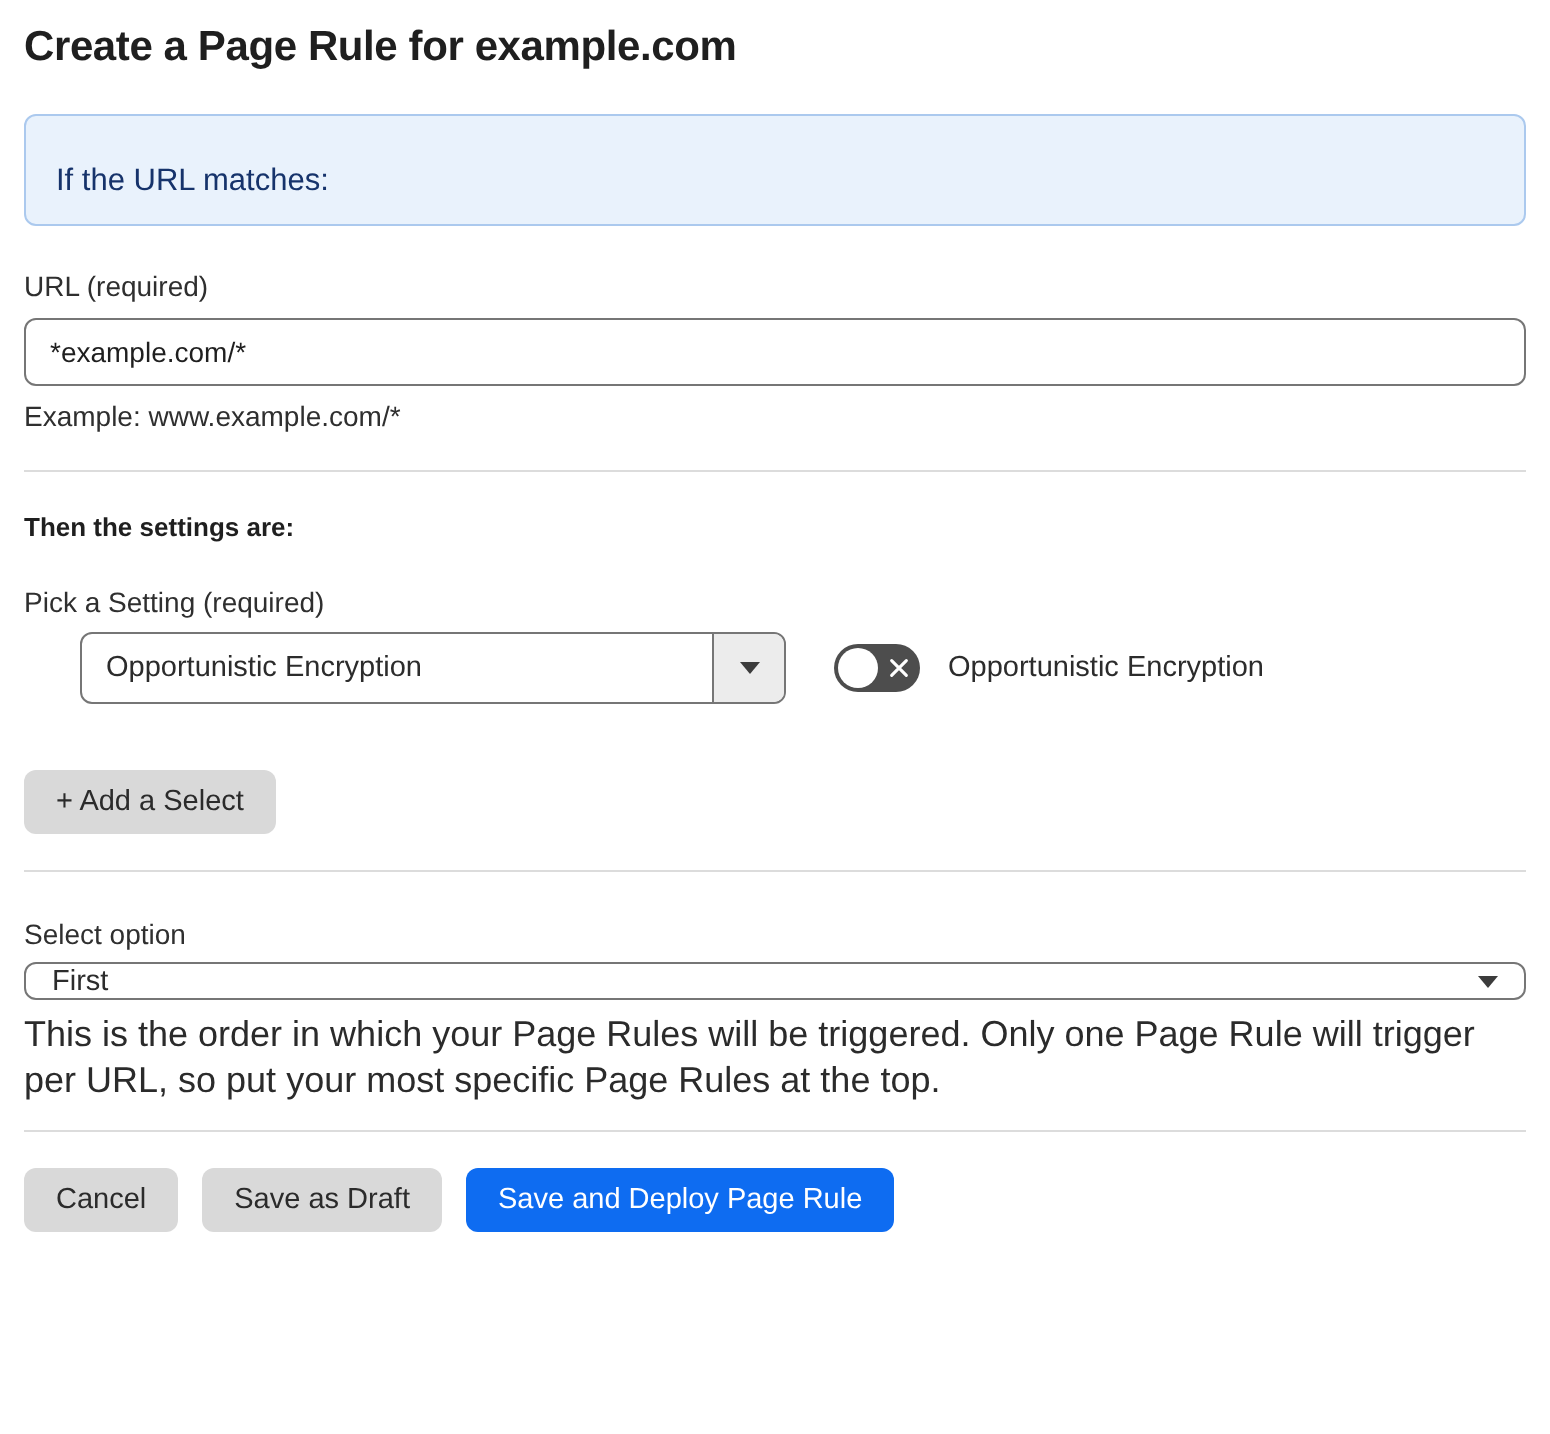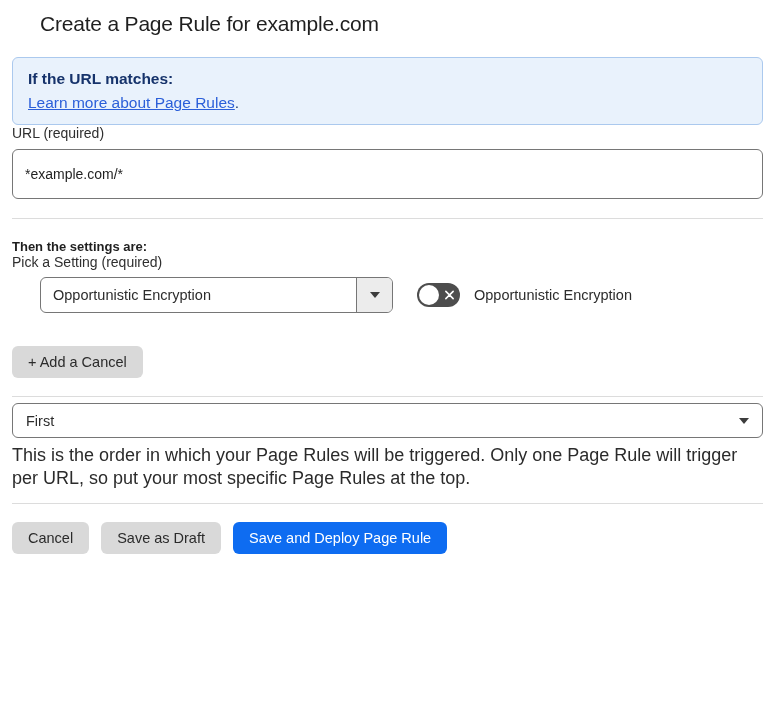--- a/index.html
+++ b/index.html
@@ -9,51 +9,50 @@
     height: 717px;
     font-family: "Liberation Sans", "DejaVu Sans", sans-serif;
     color: #2b2b2b;
     overflow: hidden;
   }
   .container { padding: 0 12px; }
 
   .page-title {
     margin-top: 12px;
     font-size: 21px;
-    font-weight: 400;
+    font-weight: 700;
     letter-spacing: -0.2px;
     color: #1f1f1f;
-    margin-left: 28px;
   }
 
   .info-banner {
     margin-top: 21px;
     background: #e9f2fc;
     border: 1px solid #abc9ee;
     border-radius: 6px;
     padding: 9px 15px;
     font-size: 15.5px;
     line-height: 24px;
     color: #1d3e70;
   }
-  .info-banner .info-heading { font-weight: 700; color: #16336b; }
+  .info-banner .info-heading { font-weight: 400; color: #16336b; margin-top: 12px; }
   .info-banner a.learn-link {
     color: #2b5fd9;
     text-decoration: underline;
     cursor: pointer;
   }
   .info-banner .link-suffix { color: #1d3e70; }
 
-  .field-label { font-size: 14px; color: #2f2f2f; }
+  .field-label { margin-top: 22px; font-size: 14px; color: #2f2f2f; }
 
   .text-input {
     display: block;
     margin-top: 8px;
     width: 100%;
-    height: 50px;
+    height: 34px;
     border: 1px solid #767676;
     border-radius: 6px;
     padding: 0 12px;
     font-size: 14px;
     font-family: inherit;
     color: #1f1f1f;
     background: #fff;
     outline: none;
   }
   .helper-text { margin-top: 7px; font-size: 14px; color: #2f2f2f; }
@@ -133,21 +132,21 @@
     cursor: pointer;
     line-height: 16px;
   }
   .btn-gray { background: #d9d9d9; color: #2b2b2b; }
   .btn-blue { background: #0e6cf1; color: #ffffff; }
   .add-setting-btn { margin-top: 33px; }
 
   .select-box {
     margin-top: 6px;
     width: 100%;
-    height: 35px;
+    height: 19px;
     border: 1px solid #767676;
     border-radius: 6px;
     background: #fff;
     display: flex;
     align-items: center;
     justify-content: space-between;
     padding: 0 13px;
     font-size: 14.5px;
     color: #2c2c2c;
     cursor: pointer;
@@ -164,25 +163,25 @@
 </style>
 </head>
 <body>
 
 <div class="container">
 
   <h1 class="page-title">Create a Page Rule for example.com</h1>
 
   <div class="info-banner">
     <div class="info-heading">If the URL matches:</div>
-    <div><a class="learn-link">Learn more about Page Rules</a><span class="link-suffix">.</span></div>
   </div>
 
   <div class="field-label">URL (required)</div>
   <input class="text-input" type="text" value="*example.com/*" style="">
+  <div class="helper-text">Example: www.example.com/*</div>
 
   <hr class="divider">
 
   <div class="section-heading">Then the settings are:</div>
 
   <div class="field-label" style="">Pick a Setting (required)</div>
 
   <div class="picker-row">
     <div class="setting-picker">
       <div class="picker-value">Opportunistic Encryption</div>
@@ -193,25 +192,26 @@
 
     <div class="toggle">
       <span class="knob"></span>
       <svg class="x-icon" viewBox="0 0 12 12">
         <path d="M2 2 L10 10 M10 2 L2 10" stroke="#ffffff" stroke-width="1.7" stroke-linecap="round" fill="none"></path>
       </svg>
     </div>
     <div class="toggle-label">Opportunistic Encryption</div>
   </div>
 
-  <button class="btn btn-gray add-setting-btn">+ Add a Cancel</button>
+  <button class="btn btn-gray add-setting-btn">+ Add a Select</button>
 
   <hr class="divider" style="margin-top:18px;">
 
 
+  <div class="field-label" style="margin-top:23px;">Select option</div>
 
   <div class="select-box">
     <span>First</span>
     <span class="tri-down"></span>
   </div>
 
   <div class="order-helper">This is the order in which your Page Rules will be triggered. Only one Page Rule will trigger per URL, so put your most specific Page Rules at the top.</div>
 
   <hr class="divider" style="margin-top:13px;">
 

